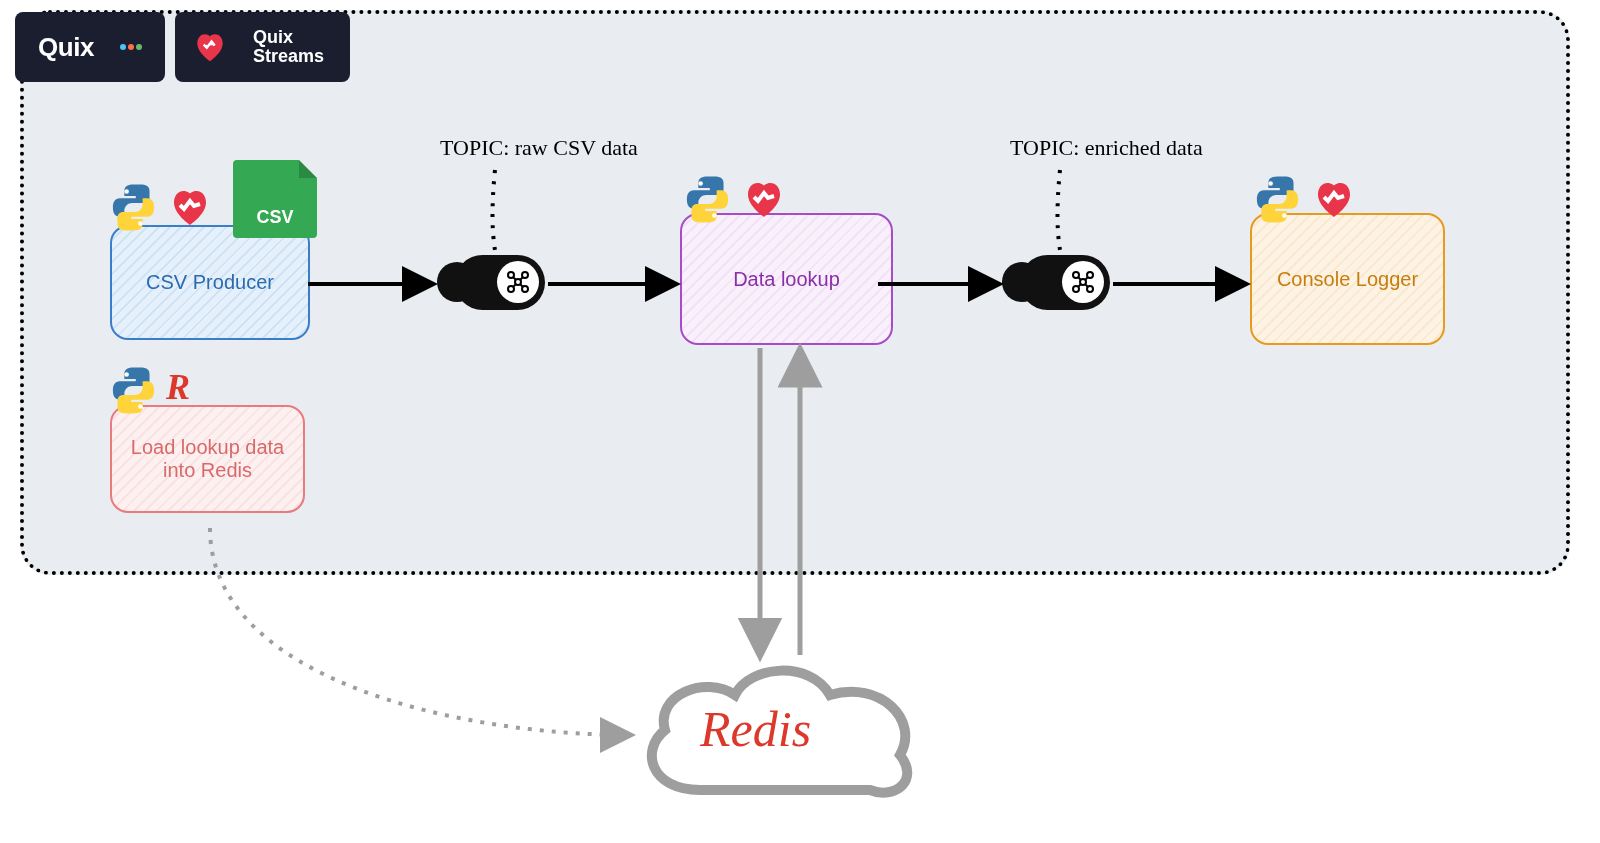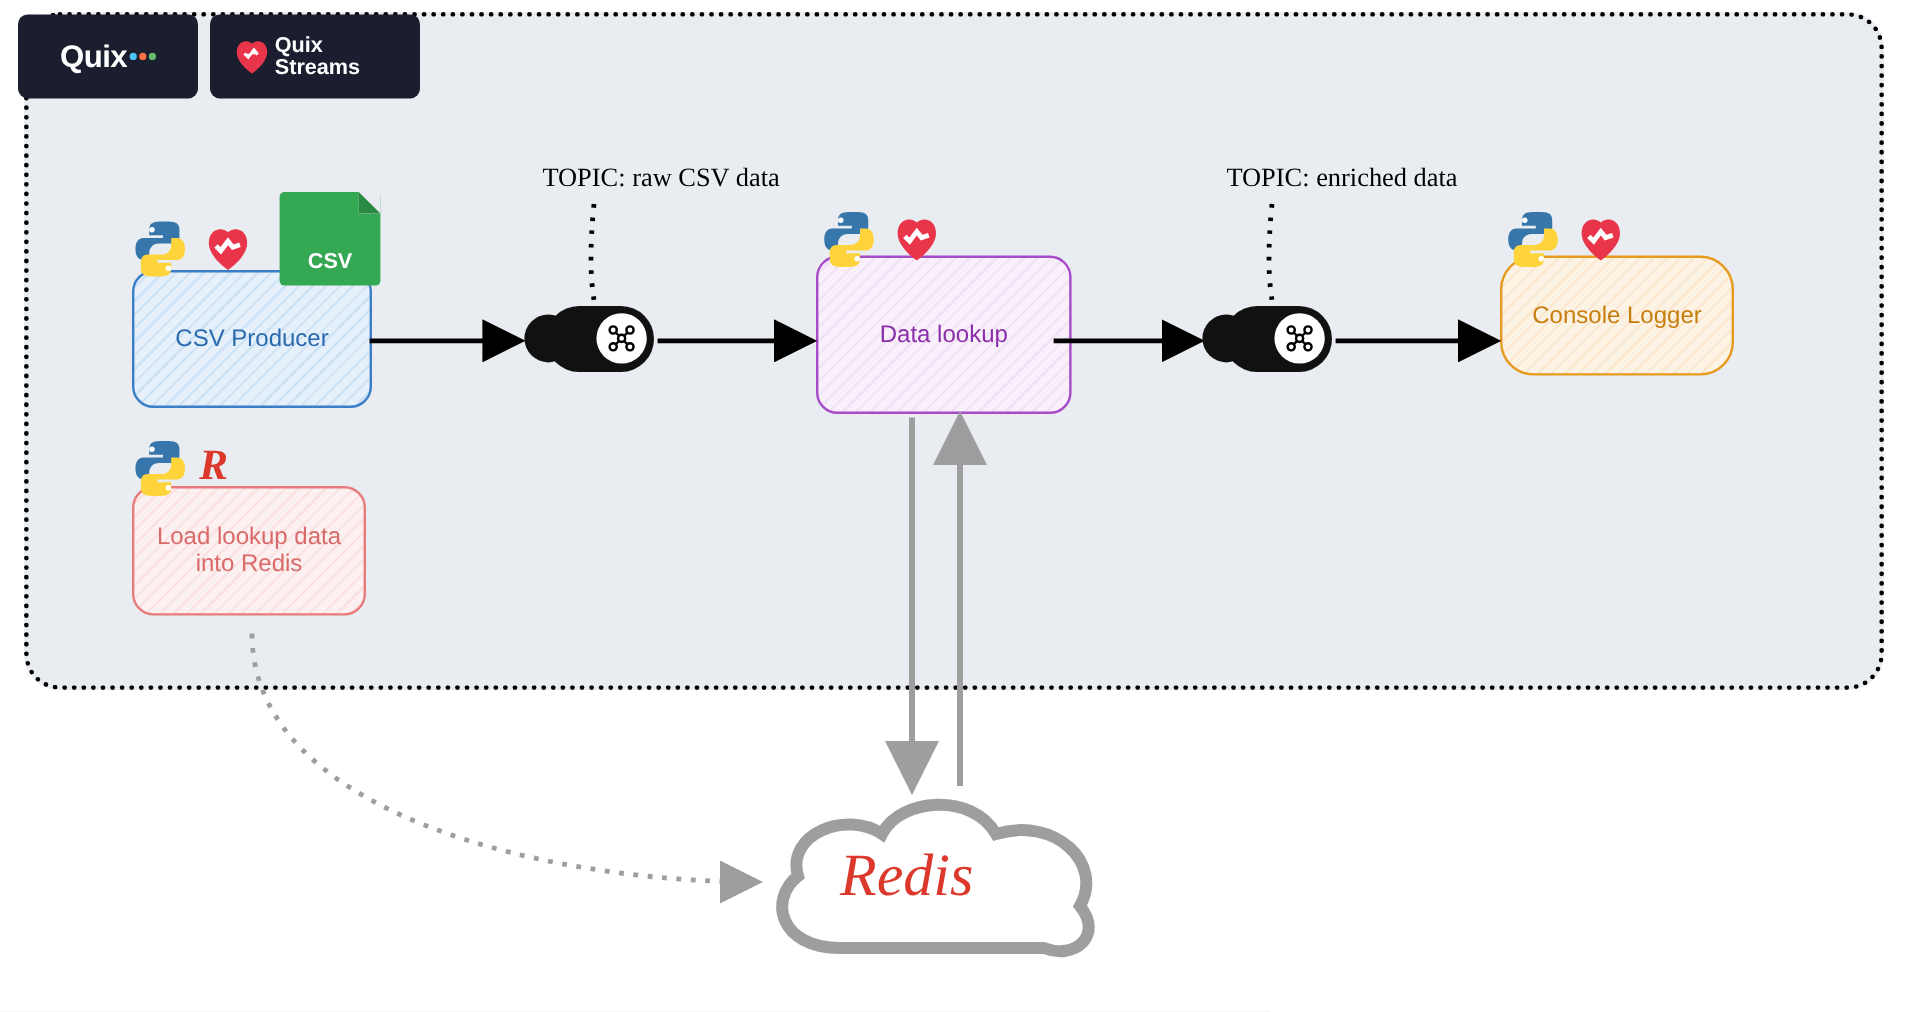--- a/index.html
+++ b/index.html
@@ -20,21 +20,21 @@
     border: 4px dotted #000;
     border-radius: 30px;
     background: #e9edf1;
   }
   .logo-box {
     position: absolute;
     background: #1a1e2e;
     border-radius: 8px;
     display: flex;
     align-items: center;
-    gap: 0;
+    gap: 24px;
     padding: 10px 16px;
     color: #fff;
     font-weight: bold;
   }
   .logo-quix { left: 15px; top: 12px; width: 150px; height: 70px; justify-content: center; }
   .logo-streams { left: 175px; top: 12px; width: 175px; height: 70px; }
   .quix-text { font-size: 26px; font-weight: 900; letter-spacing: -0.5px; }
   .quix-dots { display: inline-flex; gap: 2px; margin-left: 2px; }
   .quix-dots span { width: 6px; height: 6px; border-radius: 50%; display: inline-block; }
   .streams-text { font-size: 18px; line-height: 1.05; }
@@ -49,21 +49,21 @@
     text-align: center;
     font-size: 20px;
     padding: 10px;
   }
   .hatch-blue { background: repeating-linear-gradient(135deg, #cfe3f7 0, #cfe3f7 2px, #e6f0fa 2px, #e6f0fa 8px); }
   .hatch-purple { background: repeating-linear-gradient(135deg, #f0e3f7 0, #f0e3f7 2px, #faf0fc 2px, #faf0fc 8px); }
   .hatch-red { background: repeating-linear-gradient(135deg, #fbe2e2 0, #fbe2e2 2px, #fdf0f0 2px, #fdf0f0 8px); }
   .hatch-orange { background: repeating-linear-gradient(135deg, #fbe8cf 0, #fbe8cf 2px, #fdf3e5 2px, #fdf3e5 8px); }
   .csv-producer { left: 110px; top: 225px; width: 200px; height: 115px; border-color: #3a7ec9; color: #2a6bb0; }
   .data-lookup { left: 680px; top: 213px; width: 213px; height: 132px; border-color: #a84bc9; color: #8a2fa8; }
-  .console-logger { left: 1250px; top: 213px; width: 195px; height: 100px; border-color: #e69a1e; color: #c77e0e; border-radius: 28px; }
+  .console-logger { left: 1250px; top: 213px; width: 195px; height: 132px; border-color: #e69a1e; color: #c77e0e; }
   .load-lookup { left: 110px; top: 405px; width: 195px; height: 108px; border-color: #e87b7b; color: #d96a6a; }
   .kafka-icon {
     position: absolute;
     width: 90px;
     height: 55px;
     background: #111;
     border-radius: 28px;
   }
   .kafka-icon::before {
     content: "";
@@ -88,21 +88,20 @@
     justify-content: center;
   }
   .kafka-dots svg { width: 30px; height: 30px; }
   .kafka1 { left: 455px; top: 255px; }
   .kafka2 { left: 1020px; top: 255px; }
   .topic-label {
     position: absolute;
     font-family: "Comic Sans MS", cursive;
     font-size: 22px;
     color: #000;
-    margin-left: 12px;
   }
   .topic1 { left: 440px; top: 135px; }
   .topic2 { left: 1010px; top: 135px; }
   .csv-file {
     position: absolute;
     left: 233px;
     top: 160px;
     width: 84px;
     height: 78px;
     background: #34a853;

